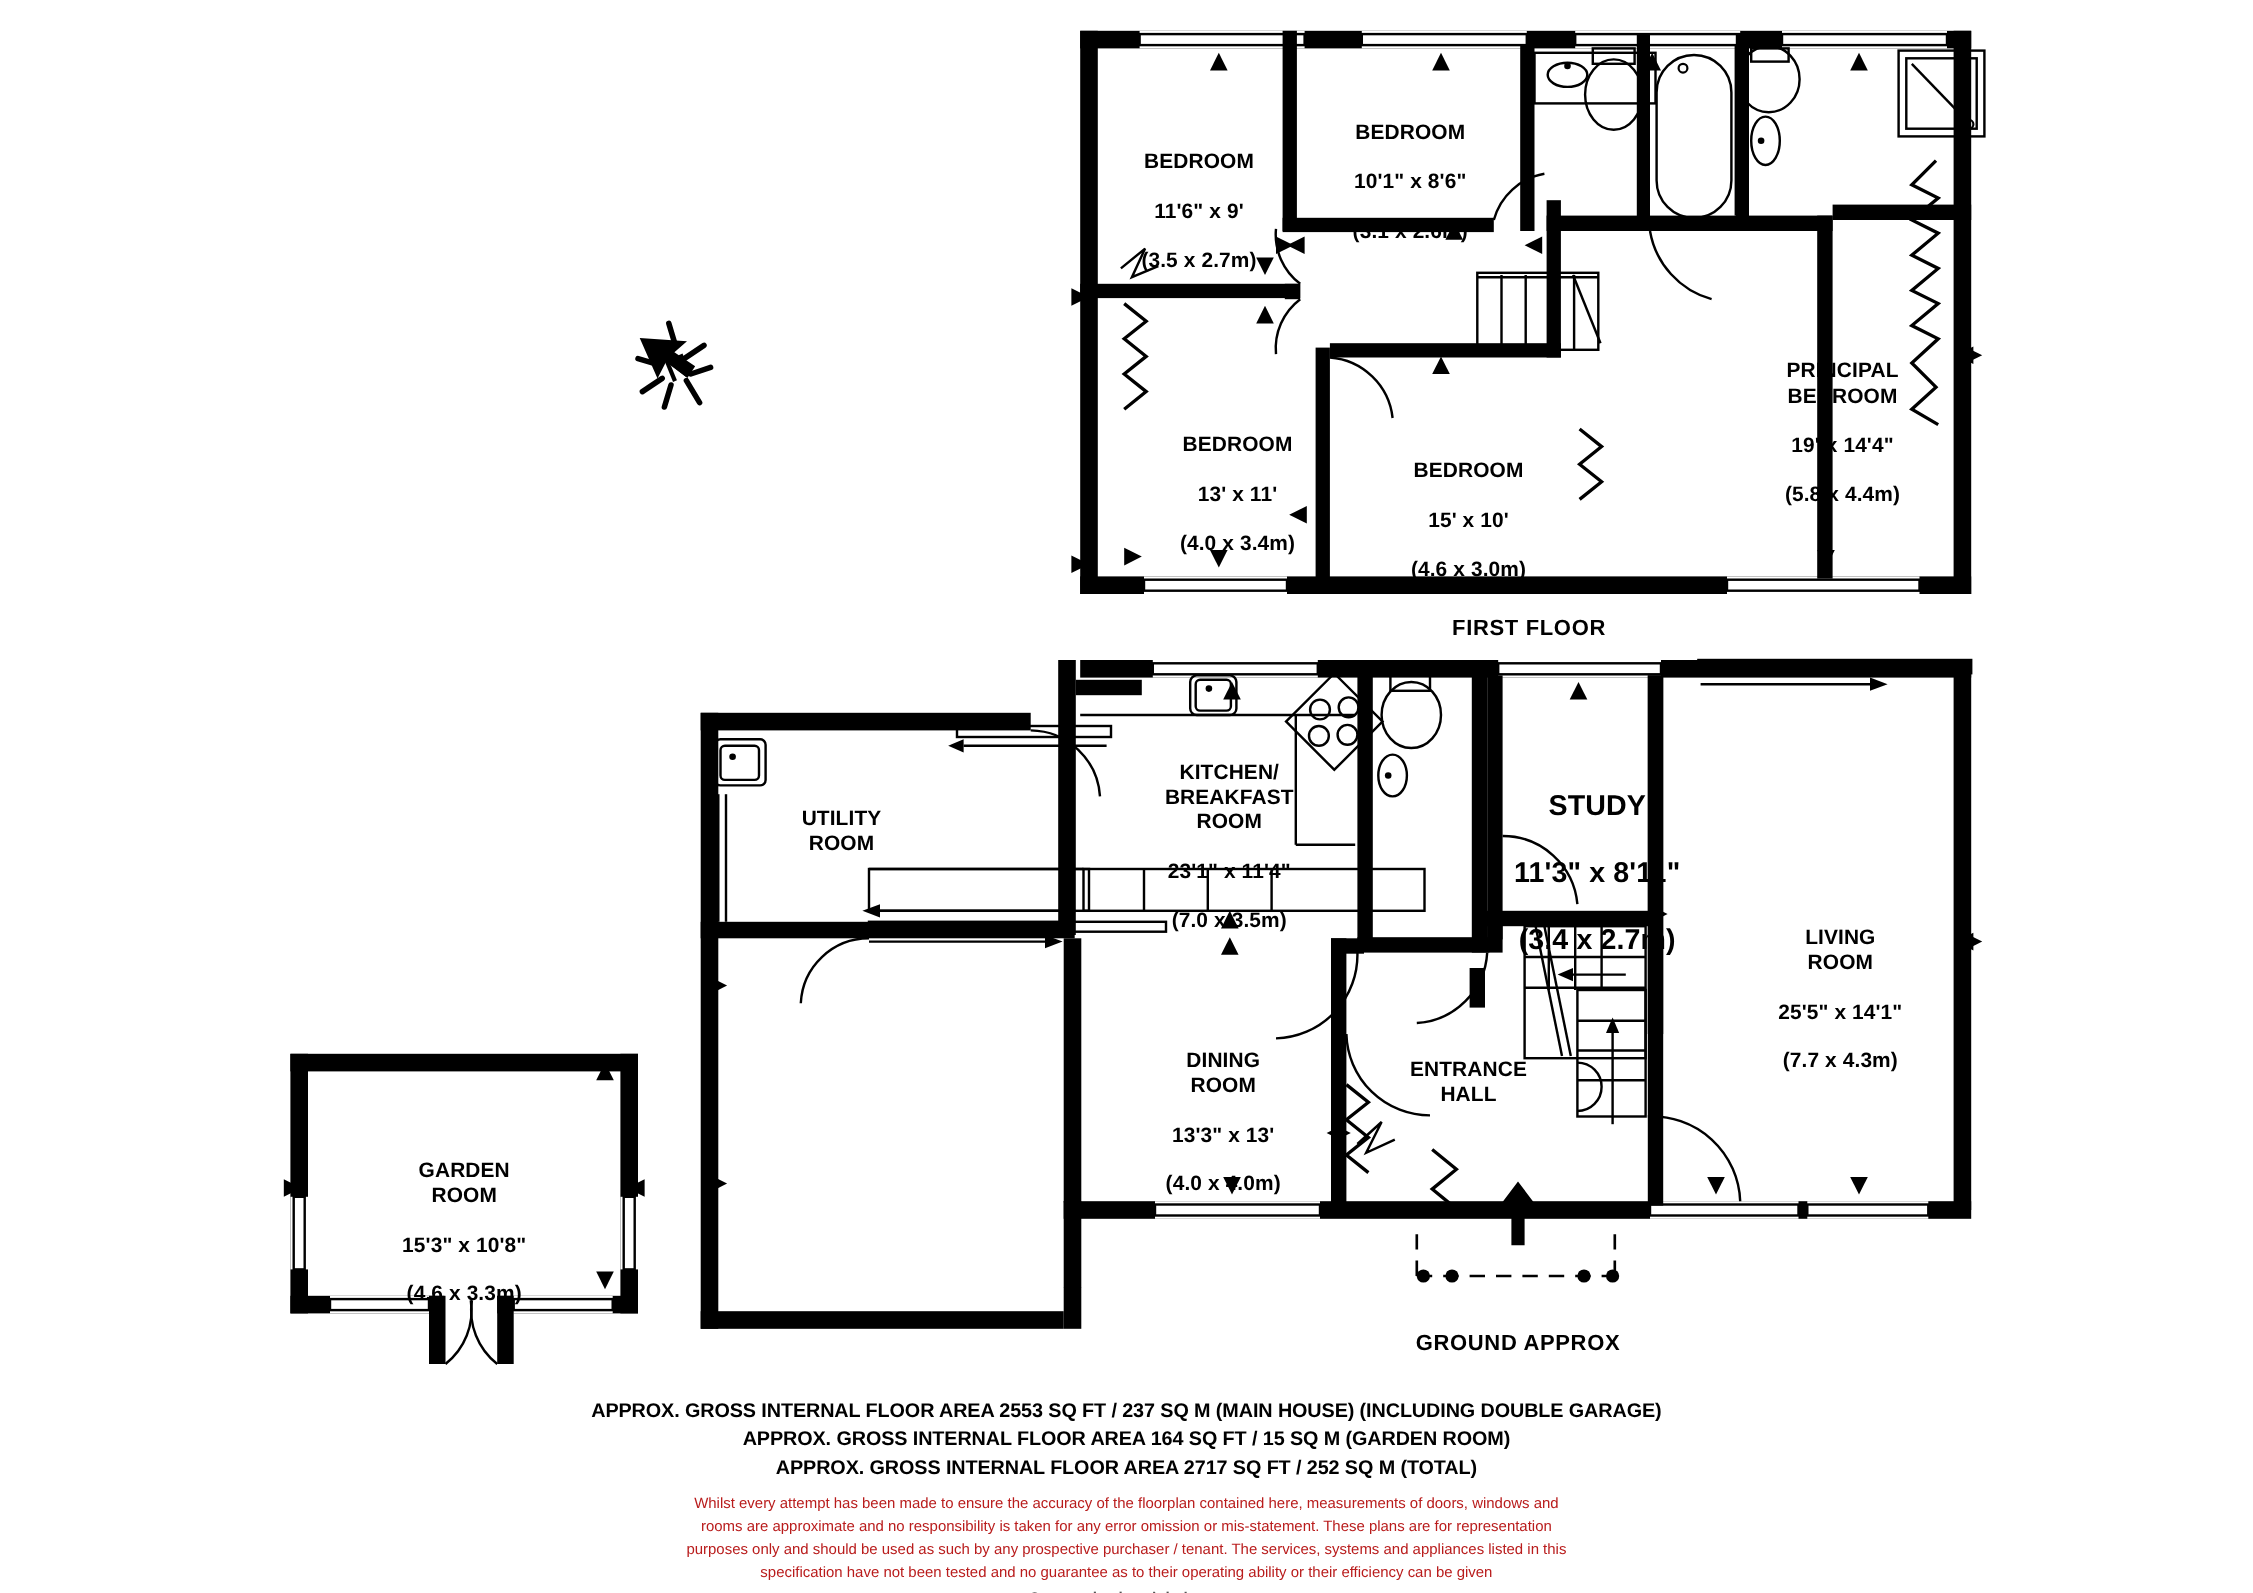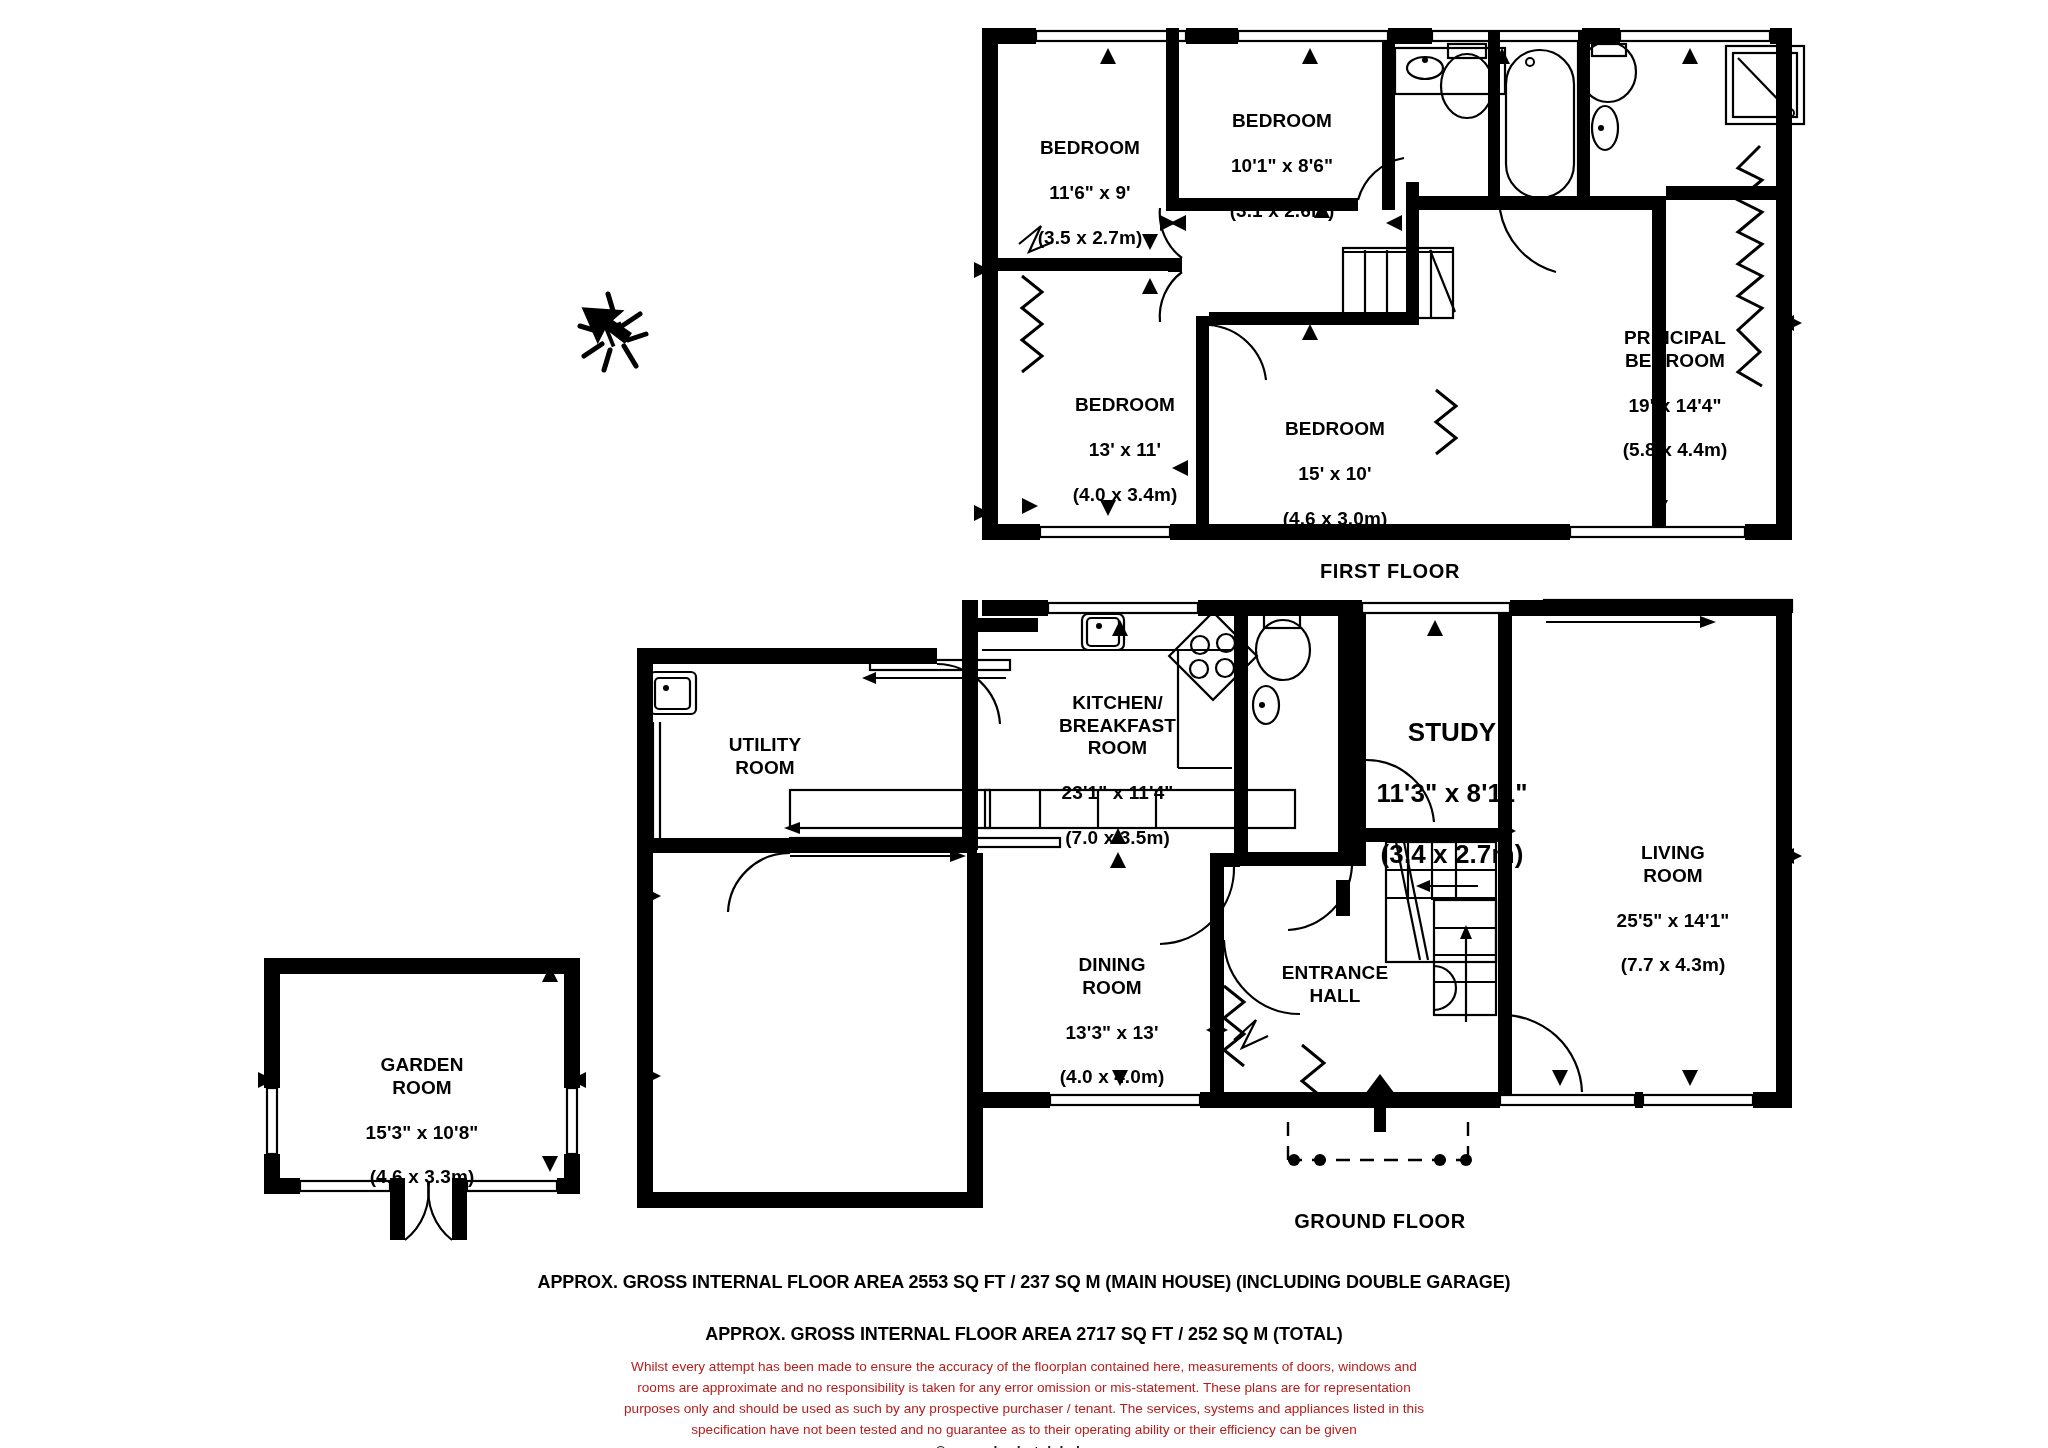--- a/index.html
+++ b/index.html
@@ -522,30 +522,31 @@
 ROOM</span>
     <span class="rl-imp">13'3" x 13'</span>
     <span class="rl-met">(4.0 x 4.0m)</span>
   </div>
 
   <div class="roomlabel" style="left:1250px; top:940px; width:170px; font-size:19px;">
     <span class="rl-name">ENTRANCE
 HALL</span>
   </div>
 
-  <div class="floorcaption" style="left:1240px; top:1210px; width:280px;">GROUND FLOOR</div>
+  <div class="floorcaption" style="left:1240px; top:1210px; width:280px;">GROUND APPROX</div>
 
   <div class="roomlabel" style="left:322px; top:1032px; width:200px; font-size:19px;">
     <span class="rl-name">GARDEN
 ROOM</span>
     <span class="rl-imp">15'3" x 10'8"</span>
     <span class="rl-met">(4.6 x 3.3m)</span>
   </div>
 
   <div class="arealine" style="top:1272px;">APPROX. GROSS INTERNAL FLOOR AREA 2553 SQ FT / 237 SQ M (MAIN HOUSE) (INCLUDING DOUBLE GARAGE)</div>
+  <div class="arealine" style="top:1298px;">APPROX. GROSS INTERNAL FLOOR AREA 164 SQ FT / 15 SQ M (GARDEN ROOM)</div>
   <div class="arealine" style="top:1324px;">APPROX. GROSS INTERNAL FLOOR AREA 2717 SQ FT / 252 SQ M (TOTAL)</div>
 
   <div class="discl" style="top:1356px;">Whilst every attempt has been made to ensure the accuracy of the floorplan contained here, measurements of doors, windows and</div>
   <div class="discl" style="top:1398px;">purposes only and should  be used as such by any prospective purchaser / tenant. The services, systems and appliances listed in this</div>
   <div class="discl" style="top:1377px;">rooms are approximate and no responsibility is taken for any error omission or mis-statement. These plans are for representation</div>
   <div class="discl" style="top:1419px;">specification have not been tested and no guarantee as to their operating ability or their efficiency can be given</div>
 
   <div class="copy" style="top:1444px;">© www.skyshotglobal.com</div>
 
 </div>

